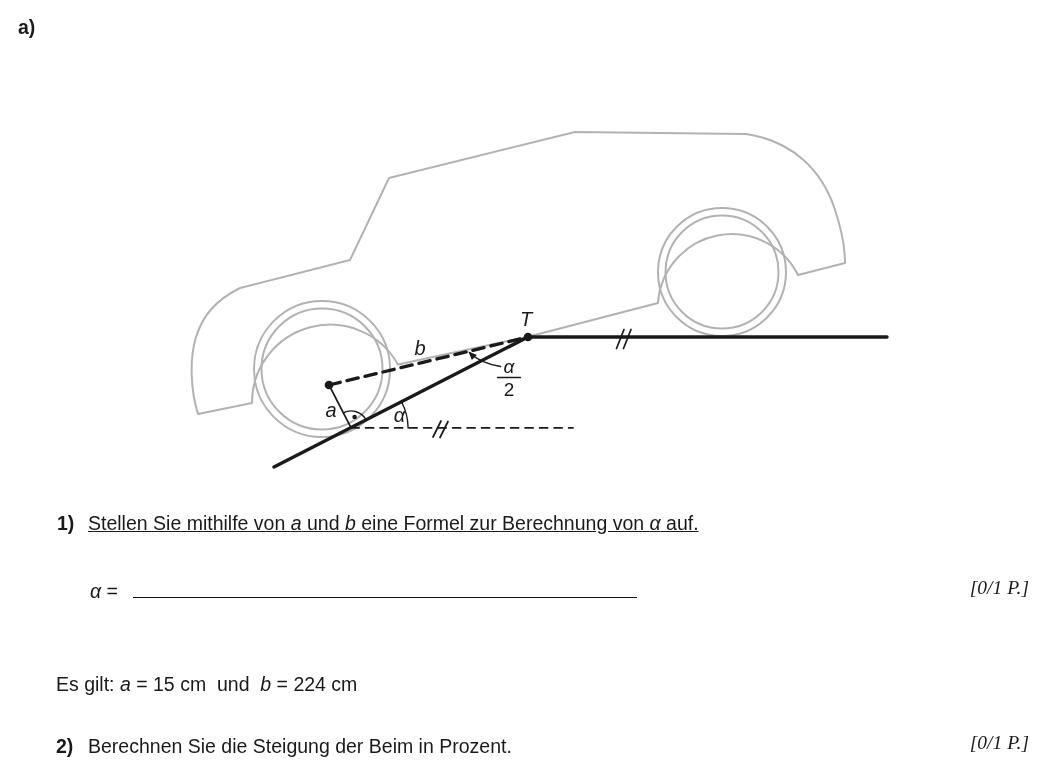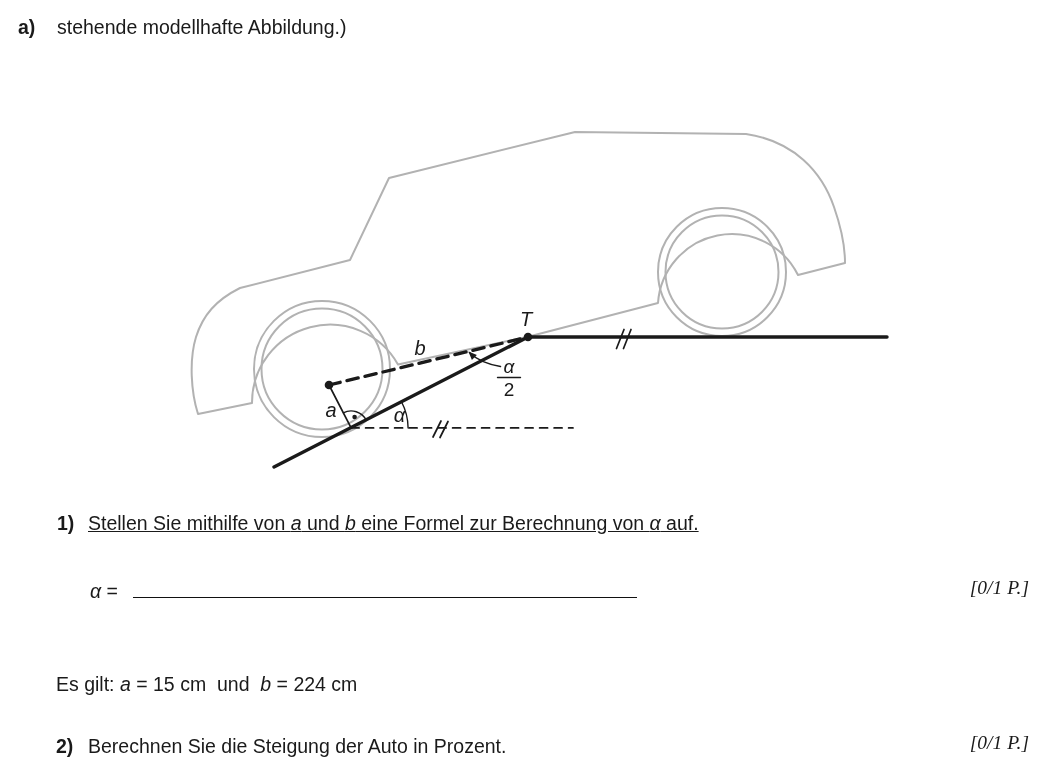--- a/index.html
+++ b/index.html
@@ -18,21 +18,20 @@
   svg text{font-family:"Liberation Sans","DejaVu Sans",sans-serif;}
   svg .lbl{font-size:20px;font-style:italic;fill:#1a1a1a;}
   svg .frac{font-size:19px;fill:#1a1a1a;}
 </style>
 </head>
 <body>
 
 <div class="abs txt bold" style="left:18px;top:13px;">a)</div>
 
 <div class="abs" style="left:57px;top:13px;">
-  <div class="txt"><span>stehende modellhafte Abbildung.)</span></div>
 </div>
 
 <svg class="abs" style="left:0;top:0;" width="1040" height="776" viewBox="0 0 1040 776">
 
   <g stroke="#b2b2b2" stroke-width="2" fill="none" stroke-linejoin="round" stroke-linecap="round">
     <path d="M198 414
          C191 392 189 360 196 337
          C203 315 216 300 240 288
          L350 260
          L389 178
@@ -93,14 +92,14 @@
 <div class="abs txt bold" style="left:57px;top:509px;">1)</div>
 <div class="abs txt" style="left:88px;top:509px;text-decoration:underline;"><span>Stellen Sie mithilfe von </span><span class="v">a</span><span> und </span><span class="v">b</span><span> eine Formel zur Berechnung von </span><span class="v">α</span><span> auf.</span></div>
 
 <div class="abs txt" style="left:90px;top:577px;"><span class="v">α</span><span> = </span></div>
 <div id="underline1" class="abs" style="left:133px;top:580px;width:504px;height:17px;"></div>
 <div class="abs pts" style="right:11px;top:577px;">[0/1 P.]</div>
 
 <div class="abs txt" style="left:56px;top:670px;"><span>Es gilt: </span><span class="v">a</span><span> = 15 cm  und  </span><span class="v">b</span><span> = 224 cm</span></div>
 
 <div class="abs txt bold" style="left:56px;top:732px;">2)</div>
-<div class="abs txt" style="left:88px;top:732px;">Berechnen Sie die Steigung der Auto in Prozent.</div>
+<div class="abs txt" style="left:88px;top:732px;">Berechnen Sie die Steigung der Beim in Prozent.</div>
 <div class="abs pts" style="right:11px;top:732px;">[0/1 P.]</div>
 
 </body></html>

